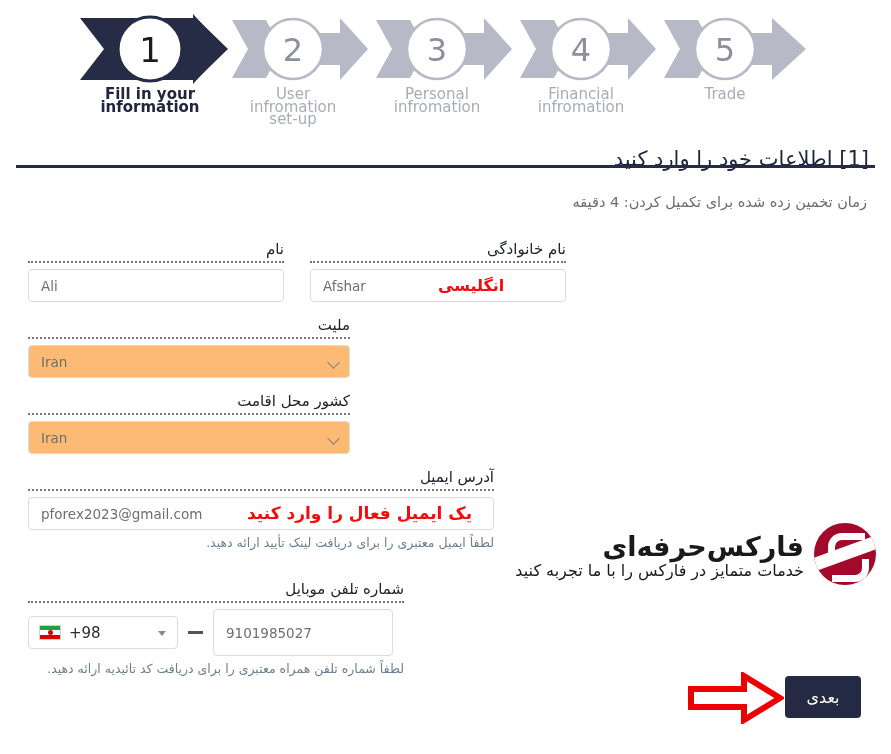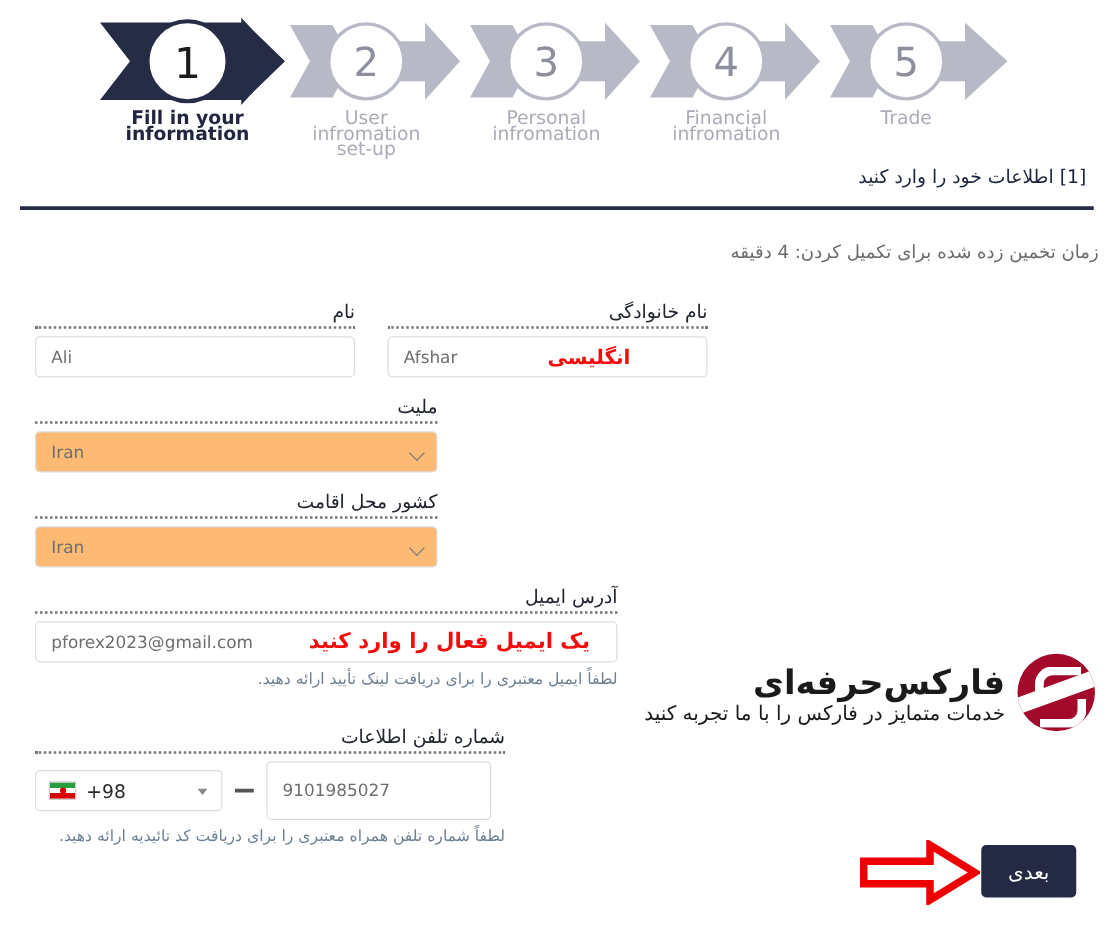--- a/index.html
+++ b/index.html
@@ -37,39 +37,39 @@
   }
   .step-caption.active {
     color: #21253f;
     font-weight: bold;
   }
 
   
   .section-title {
     position: absolute;
     right: 22px;
-    top: 132px;
-    font-size: 15px;
+    top: 147px;
+    font-size: 21px;
     color: #1b2540;
     direction: rtl;
     white-space: nowrap;
   }
   .title-rule {
     position: absolute;
     left: 16px;
     top: 165px;
     width: 859px;
     height: 3px;
     background: #262c45;
   }
 
   
   .est-time {
     position: absolute;
-    right: 12px;
+    right: 24px;
     top: 194px;
     font-size: 14.5px;
     color: #6b6b6b;
     direction: rtl;
     white-space: nowrap;
   }
 
   
   .form-area { position: absolute; left: 0; top: 0; width: 891px; height: 754px; }
 
@@ -406,21 +406,21 @@
 
   <div class="field" style="left:28px; top:468px; width:466px;">
     <div class="f-label">آدرس ایمیل</div>
     <div class="dotted"></div>
     <input class="f-input" type="text" value="pforex2023@gmail.com" style="">
     <div class="helper">لطفاً ایمیل معتبری را برای دریافت لینک تأیید ارائه دهید.</div>
   </div>
   <div class="annot" style="left:247px; top:503px; font-size:17px;">یک ایمیل فعال را وارد کنید</div>
 
   <div class="field" style="left:28px; top:580px; width:376px;">
-    <div class="f-label">شماره تلفن اطلاعات</div>
+    <div class="f-label">شماره تلفن موبایل</div>
     <div class="dotted"></div>
     <div class="phone-row">
       <div class="cc-box">
         <span class="flag"></span>
         <span class="cc-text">+98</span>
         <span class="cc-caret"></span>
       </div>
       <span class="dash"></span>
       <input class="phone-num" type="text" value="9101985027" style="">
     </div>

